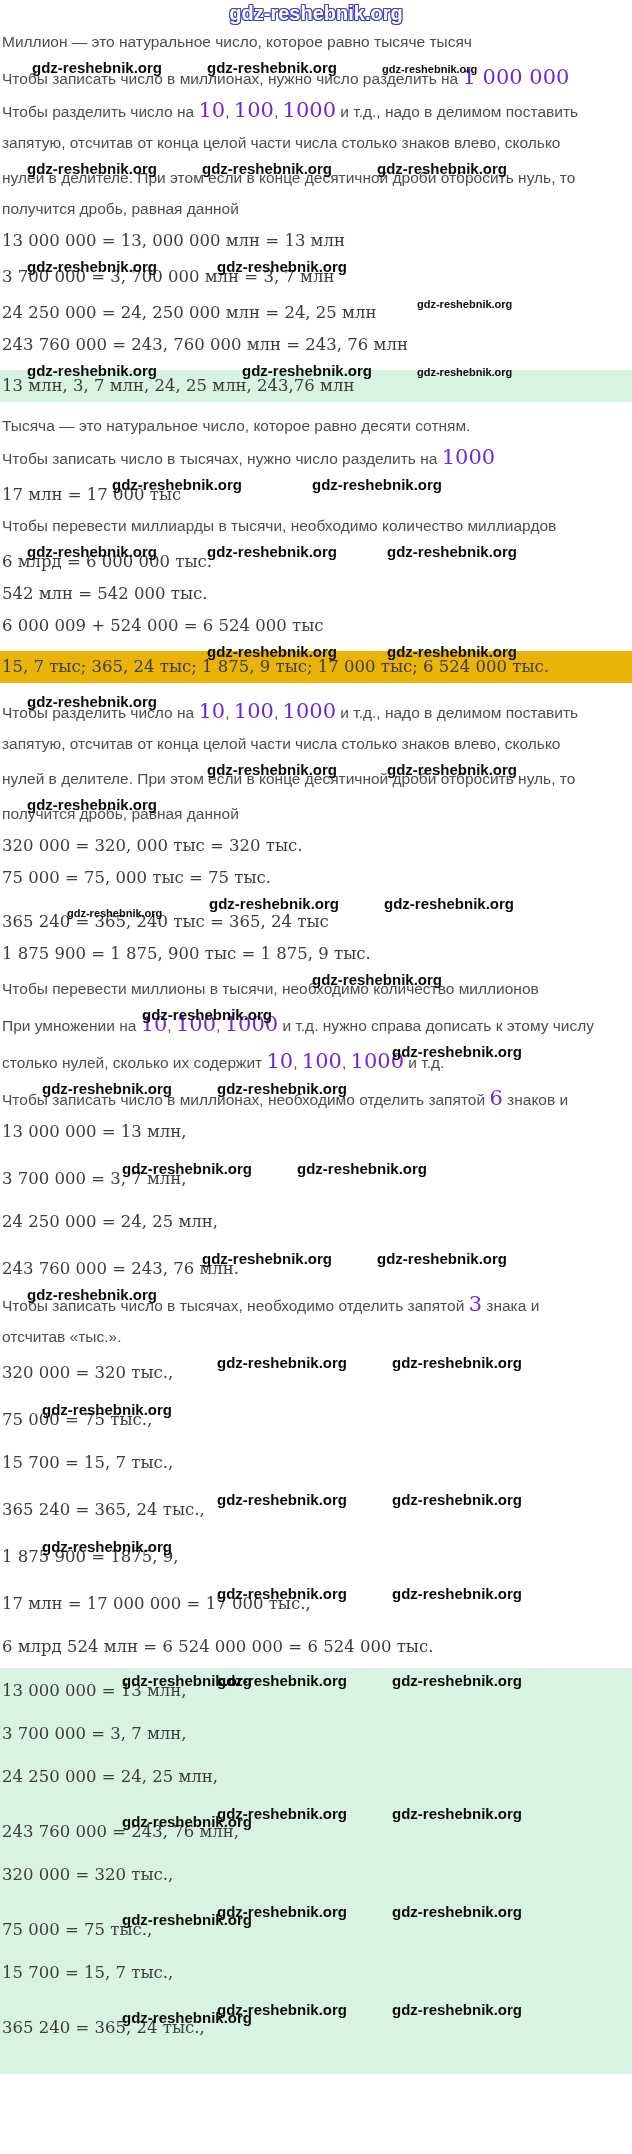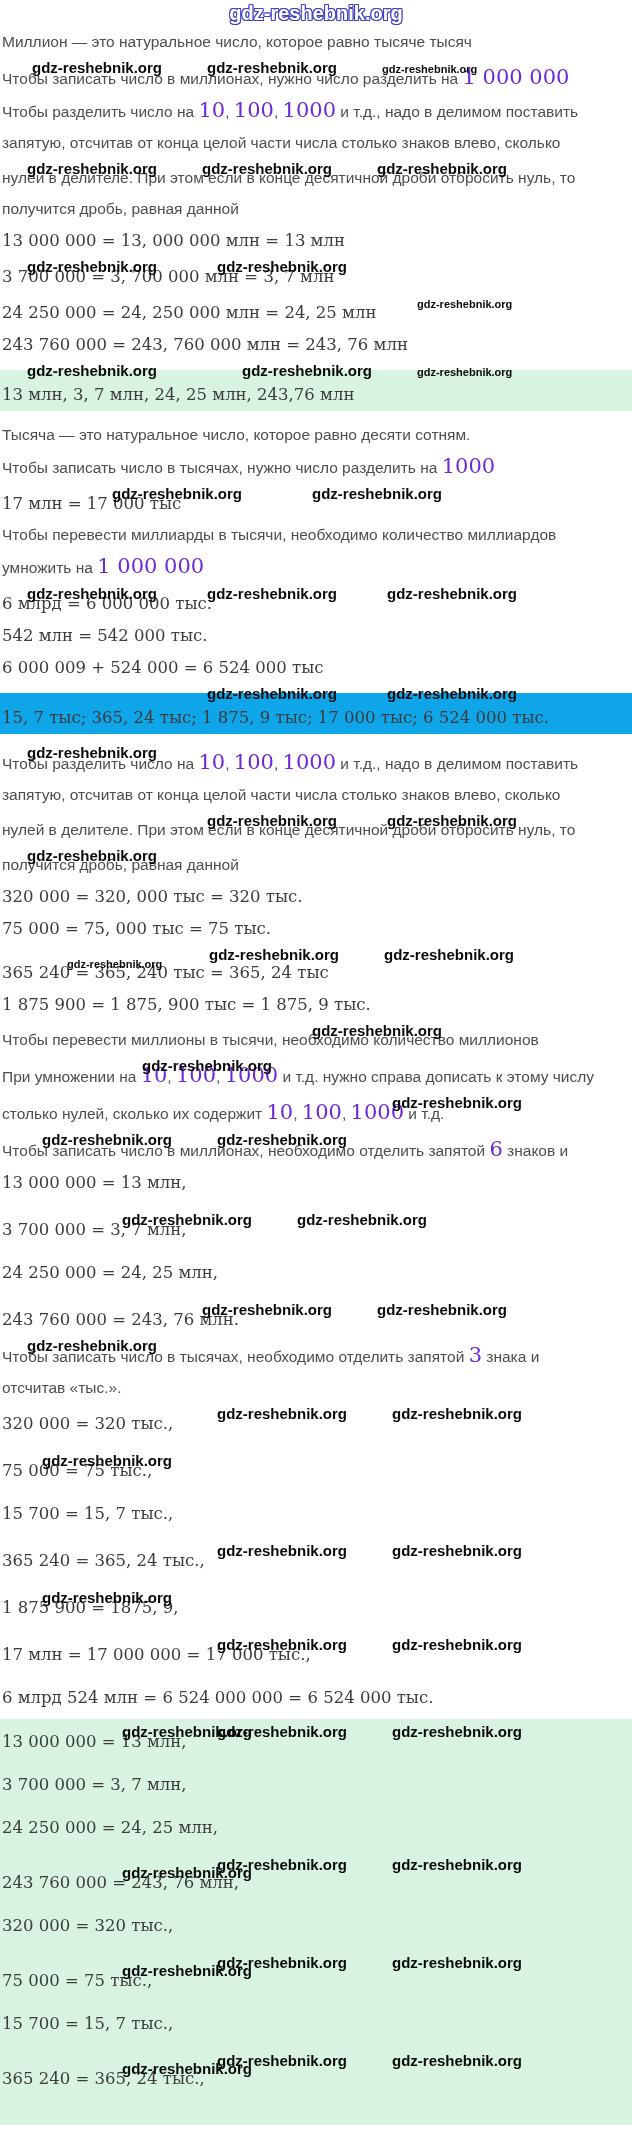--- a/index.html
+++ b/index.html
@@ -51,21 +51,21 @@
     white-space: nowrap;
   }
   .row-f.sp { margin-bottom: 22px; }
 
   .row-hl {
     font-family: "DejaVu Serif", serif;
     font-size: 16.5px;
     line-height: 21px;
     color: #3c3c3c;
     margin: 0 -2px 14px -2px;
-    padding: 14px 2px 6px 2px;
+    padding: 5px 2px 6px 2px;
     white-space: nowrap;
   }
 
   .row-w {
     position: relative;
     height: 16px;
     margin: -4px 0 -8px 0;
     z-index: 2;
   }
   .row-w .wmi {
@@ -119,34 +119,33 @@
         </div>
         <div class="row-hl" style="background: rgb(216, 243, 226);">13 млн, 3, 7 млн, 24, 25 млн, 243,76 млн</div>
         <div class="row-text">Тысяча — это натуральное число, которое равно десяти сотням.</div>
         <div class="row-text">Чтобы записать число в тысячах, нужно число разделить на <span class="num">1000</span></div>
         <div class="row-w">
           <span class="wmi" style="left: 110px;">gdz-reshebnik.org</span>
           <span class="wmi" style="left: 310px;">gdz-reshebnik.org</span>
         </div>
         <div class="row-f">17 млн = 17 000 тыс</div>
         <div class="row-text">Чтобы перевести миллиарды в тысячи, необходимо количество миллиардов</div>
-        <div class="row-text">умножить на <span class="num">1 000 000</span></div>
         <div class="row-w">
           <span class="wmi" style="left: 25px;">gdz-reshebnik.org</span>
           <span class="wmi" style="left: 205px;">gdz-reshebnik.org</span>
           <span class="wmi" style="left: 385px;">gdz-reshebnik.org</span>
         </div>
         <div class="row-f">6 млрд = 6 000 000 тыс.</div>
         <div class="row-f">542 млн = 542 000 тыс.</div>
         <div class="row-f">6 000 009 + 524 000 = 6 524 000 тыс</div>
         <div class="row-w">
           <span class="wmi" style="left: 205px;">gdz-reshebnik.org</span>
           <span class="wmi" style="left: 385px;">gdz-reshebnik.org</span>
         </div>
-        <div class="row-hl" style="background: #0ea5e9;">15, 7 тыс; 365, 24 тыс; 1 875, 9 тыс; 17 000 тыс; 6 524 000 тыс.</div>
+        <div class="row-hl" style="background: #eab308;">15, 7 тыс; 365, 24 тыс; 1 875, 9 тыс; 17 000 тыс; 6 524 000 тыс.</div>
         <div class="row-w">
           <span class="wmi" style="left: 25px;">gdz-reshebnik.org</span>
         </div>
         <div class="row-text">Чтобы разделить число на <span class="num">10</span>, <span class="num">100</span>, <span class="num">1000</span> и т.д., надо в делимом поставить</div>
         <div class="row-text">запятую, отсчитав от конца целой части числа столько знаков влево, сколько</div>
         <div class="row-w">
           <span class="wmi" style="left: 205px;">gdz-reshebnik.org</span>
           <span class="wmi" style="left: 385px;">gdz-reshebnik.org</span>
         </div>
         <div class="row-text">нулей в делителе. При этом если в конце десятичной дроби отбросить нуль, то</div>

